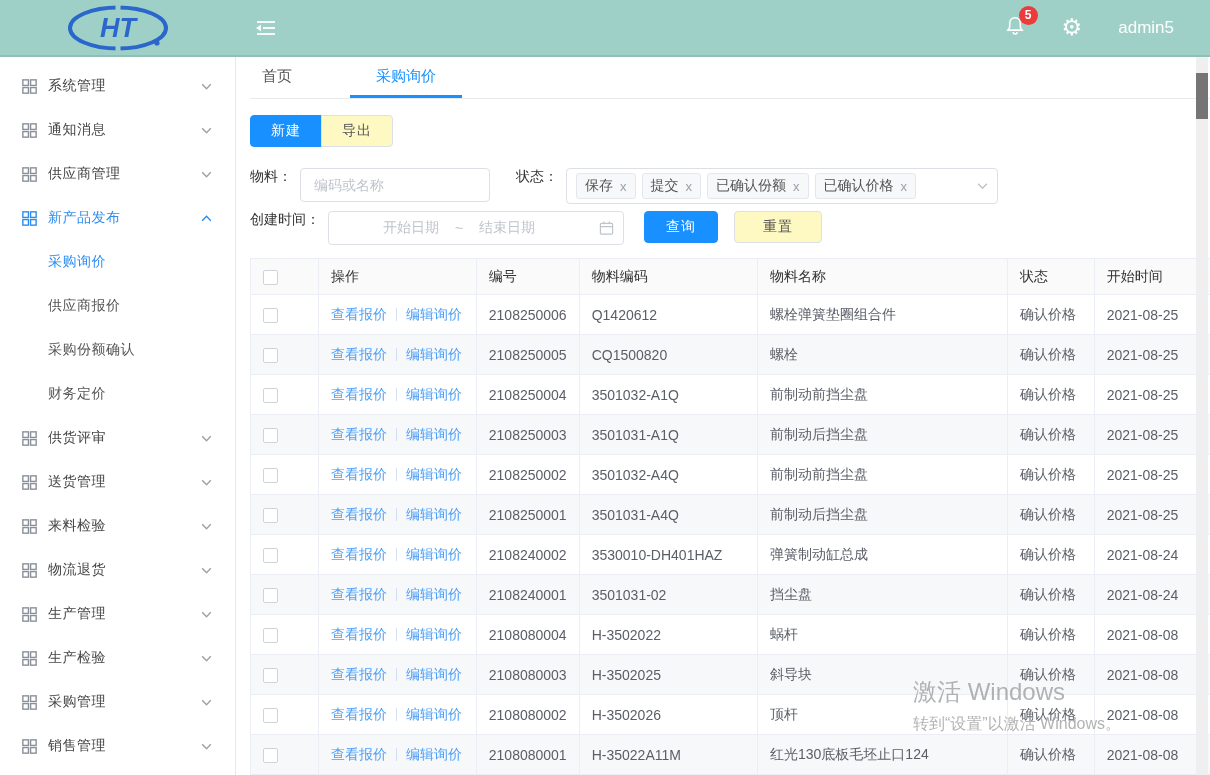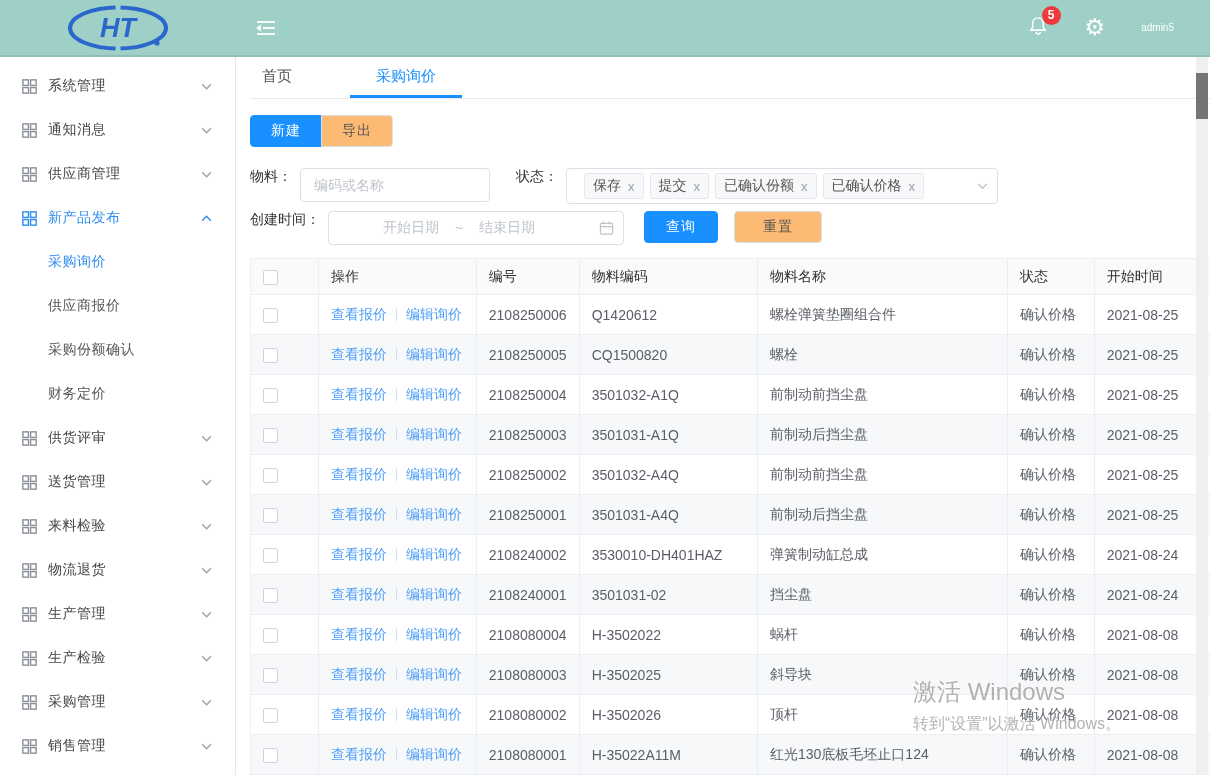--- a/index.html
+++ b/index.html
@@ -18,21 +18,21 @@
   .logo-svg { display:block; }
   .hamburger { margin-left:18px; display:flex; align-items:center; cursor:pointer; opacity:.92; }
   .topbar-right { margin-left:auto; display:flex; align-items:center; padding-right:36px; gap:36px; }
   .bell-wrap { position:relative; cursor:pointer; }
   .badge {
     position:absolute; top:-9px; right:-12px; min-width:19px; height:19px;
     background:#ed3b3b; border-radius:10px; color:#fff; font-size:12px;
     line-height:19px; text-align:center; padding:0 4px; font-weight:bold;
   }
   .gear { color:#fff; font-size:23px; line-height:1; cursor:pointer; }
-  .username { color:#fff; font-size:10px; cursor:pointer; }
+  .username { color:#fff; font-size:17px; cursor:pointer; }
 
   
   .shell { display:flex; height:718px; }
   .sidebar {
     width:236px; background:#fff; border-right:1px solid #e8e8e8;
     padding-top:7px; flex:none; overflow:hidden;
   }
   .main { flex:1; overflow:hidden; position:relative; padding-left:14px; background:#fff; }
 
   
@@ -57,41 +57,41 @@
   .tab {
     height:41px; line-height:38px; padding:0 12px; margin-right:46px;
     font-size:15px; color:#555; cursor:pointer; border-bottom:3px solid transparent;
   }
   .tab.active { color:#1890ff; border-bottom-color:#1890ff; padding:0 26px; }
 
   
   .toolbar { margin-top:16px; display:flex; }
   .btn {
     height:32px; font-size:14px; border-radius:4px; border:1px solid #dcdfe6;
-    background:#fdba74; color:#555; padding:0 20px; cursor:pointer;
+    background:#fef9c3; color:#555; padding:0 20px; cursor:pointer;
     font-family:inherit; letter-spacing:1px;
   }
   .btn-primary { background:#1890ff; border-color:#1890ff; color:#fff; }
   .btn-group .btn:first-child { border-radius:4px 0 0 4px; }
   .btn-group .btn:last-child { border-radius:0 4px 4px 0; margin-left:-1px; }
 
   
   .filter-row { display:flex; align-items:flex-start; }
   .filter-row1 { margin-top:21px; }
   .filter-row2 { margin-top:7px; }
   .flabel { color:#333; font-weight:500; margin-right:8px; white-space:nowrap; }
   .material-input {
     width:190px; height:34px; border:1px solid #dcdfe6; border-radius:4px;
     padding:0 13px; font-size:14px; color:#555; outline:none; font-family:inherit;
   }
   .material-input::placeholder { color:#bfc4cc; }
   .status-label { margin-left:26px; }
   .status-select {
     width:432px; min-height:34px; border:1px solid #dcdfe6; border-radius:4px;
-    display:flex; align-items:center; padding:2px 28px 2px 17px; position:relative; cursor:pointer;
+    display:flex; align-items:center; padding:2px 28px 2px 9px; position:relative; cursor:pointer;
   }
   .tags { display:flex; flex-wrap:wrap; }
   .tag {
     background:#f7f8fa; border:1px solid #e4e7ed; border-radius:3px;
     padding:3px 8px; margin:2px 6px 2px 0; font-size:14px; color:#555;
     display:inline-flex; align-items:center; white-space:nowrap;
   }
   .tag .x { color:#9aa0a8; margin-left:7px; font-size:13px; cursor:pointer; }
   .select-chev { position:absolute; right:8px; top:50%; transform:translateY(-50%); color:#c0c4cc; display:flex; }
   .created-label { }

